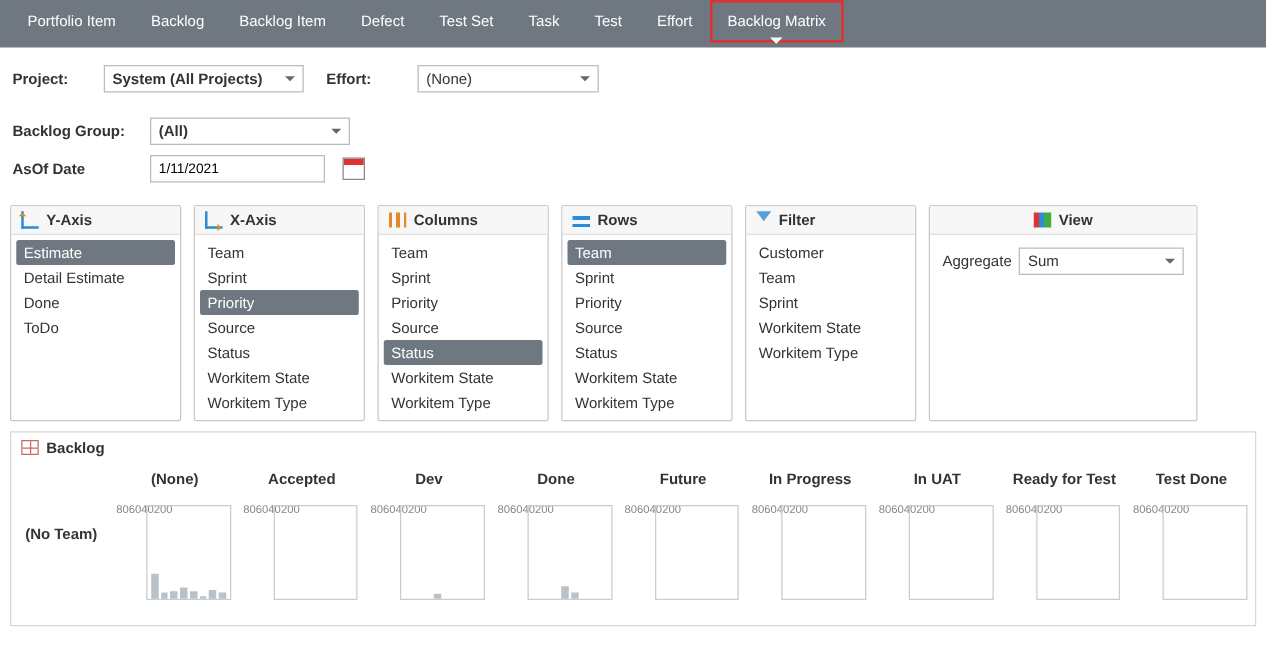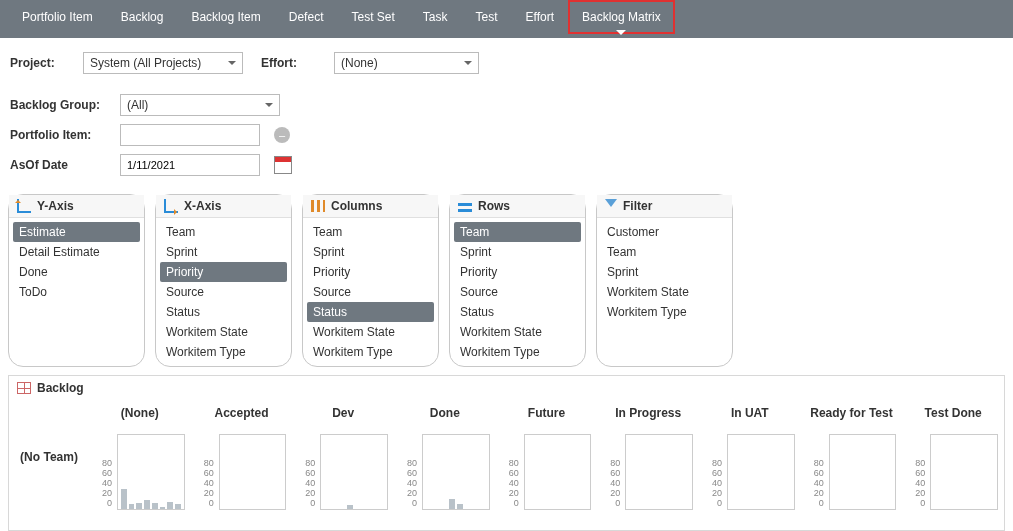--- a/index.html
+++ b/index.html
@@ -8,35 +8,35 @@
   
   .topnav { background: #6f7880; height: 38px; display: flex; align-items: flex-start; padding: 0 8px; }
   .topnav .tab { color: #fff; padding: 10px 14px; font-size: 12px; cursor: pointer; position: relative; }
   .topnav .tab.active { outline: 2px solid #e03131; outline-offset: -2px; }
   .topnav .tab.active::after { content:''; position:absolute; bottom:-6px; left:50%; margin-left:-5px; border:5px solid transparent; border-top-color:#fff;}
   
   
   .toolbar { padding: 14px 10px 2px; display: flex; align-items: center; gap: 18px; }
   .toolbar .lbl { font-weight: bold; font-size: 12px; min-width: 55px; }
   .select { border: 1px solid #bbb; background: #fff; height: 22px; padding: 2px 22px 2px 6px; font-size: 12px; position:relative; display:inline-flex; align-items:center; cursor:pointer; }
-  .select.w160 { width: 160px; }
+  .select.w160 { width: 160px; font-weight: bold; }
   .select.w145 { width: 145px; }
   .select::after { content:''; position:absolute; right:6px; top:50%; margin-top:-2px; border:4px solid transparent; border-top-color:#666;}
   .textinput { border:1px solid #bbb; height:22px; width:140px; padding:2px 6px; font-size:11px; }
   .clearbtn { width:16px; height:16px; border-radius:8px; background:#bbb; display:inline-flex; align-items:center; justify-content:center; color:#fff; font-size:11px; margin-left:4px; cursor:pointer;}
   .cal-icon { width:18px; height:18px; display:inline-block; margin-left:4px; cursor:pointer; position:relative; border:1px solid #888; background:linear-gradient(#d33 0 30%, #fff 30% 100%); }
   
   .filters { padding: 18px 10px 4px; }
   .filters .row { display:flex; align-items:center; margin-bottom:8px; gap:10px;}
   .filters .row .flbl { font-weight:bold; width:100px; font-size:12px;}
   
   
   .panels { display:flex; gap:10px; padding: 6px 8px 4px;}
   .panel { border:1px solid #c8c8c8; border-radius:2px; background:#fff; }
-  .panel.md { width:137px;border-radius:15px; }
+  .panel.md { width:137px; }
   .panel.view { width:215px; }
   .panel-head { background:#f7f7f7; border-bottom:1px solid #e0e0e0; padding:4px 8px; font-weight:bold; font-size:12px; display:flex; align-items:center; gap:6px;}
   .panel-body { padding:4px; min-height:120px;}
   .opt { padding:3px 6px; border-radius:2px; font-size:12px; cursor:pointer; color:#333;}
   .opt.sel { background:#6f7880; color:#fff; }
   .view-row { display:flex; align-items:center; gap:6px; padding:6px;}
   
   
   .ico { width:14px; height:14px; display:inline-block; position:relative;}
   .ico-y { border-left:2px solid #2a8cd8; border-bottom:2px solid #2a8cd8;}
@@ -51,21 +51,21 @@
     linear-gradient(#c66,#c66) 0 50%/100% 1px no-repeat,
     linear-gradient(#c66,#c66) 50% 0/1px 100% no-repeat;}
   
   
   .charts-wrap { border:1px solid #d8d8d8; margin:4px 8px; }
   .charts-head { padding:5px 8px; font-weight:bold; font-size:12px; display:flex; align-items:center; gap:6px;}
   .charts-grid { display:grid; grid-template-columns: 80px repeat(9, 1fr); }
   .col-head { text-align:center; font-weight:bold; font-size:12px; padding:6px 0 12px;}
   .row-head { text-align:center; font-weight:bold; font-size:12px; padding-top:18px;}
   .mini { height:90px; position:relative; margin:0 4px 8px; }
-  .mini .yax { position:absolute; left:0; top:0; bottom:14px; width:22px; text-align:right; font-size:9px; color:#888; display:flex; flex-direction:column; justify-content:flex-end; padding-right:3px;}
+  .mini .yax { position:absolute; left:0; top:0; bottom:14px; width:22px; text-align:right; font-size:9px; color:#888; display:flex; flex-direction:row; justify-content:space-between; padding-right:3px;}
   .mini .plot { position:absolute; left:24px; right:2px; top:2px; bottom:12px; border:1px solid #ccc; display:flex; align-items:flex-end; gap:2px; padding:0 3px;}
   .mini .plot .bar { flex:1; background:#b9c2c9; }
 </style>
 </head>
 <body>
 
 <div class="topnav" id="nav-tabs">
     <div class="tab">Portfolio Item</div>
     <div class="tab">Backlog</div>
     <div class="tab">Backlog Item</div>
@@ -89,25 +89,20 @@
 </div>
 
 <div class="filters">
   <div class="row">
     <span class="flbl">Backlog Group:</span>
     <span class="select w160">
       <span>(All)</span>
     </span>
   </div>
   <div class="row">
-    <span class="flbl">Portfolio Item:</span>
-    <input class="textinput" value="" style="">
-    <span class="clearbtn">–</span>
-  </div>
-  <div class="row">
     <span class="flbl">AsOf Date</span>
     <input class="textinput" value="1/11/2021" style="">
     <span class="cal-icon"></span>
   </div>
 </div>
 
 <div class="panels" id="panels-row">
     <div class="panel md">
       <div class="panel-head">
         <span class="ico ico-y"></span>
@@ -169,20 +164,34 @@
       <div class="panel-head">
         <span class="ico ico-filter"></span>
         <span>Filter</span>
       </div>
       <div class="panel-body">
         <div class="opt">Customer</div>
         <div class="opt">Team</div>
         <div class="opt">Sprint</div>
         <div class="opt">Workitem State</div>
         <div class="opt">Workitem Type</div>
+      </div>
+    </div>
+    <div class="panel view">
+      <div class="panel-head" style="justify-content: center;">
+        <span class="ico ico-view"></span>
+        <span>View</span>
+      </div>
+      <div class="panel-body">
+        <div class="view-row">
+          <span>Aggregate</span>
+          <span class="select" style="flex: 1 1 0%;">
+            <span>Sum</span>
+          </span>
+        </div>
       </div>
     </div>
   </div>
 
 <div class="charts-wrap">
   <div class="charts-head">
     <span class="ico-grid"></span>
     <span>Backlog</span>
   </div>
   <div class="charts-grid" id="charts-grid">

